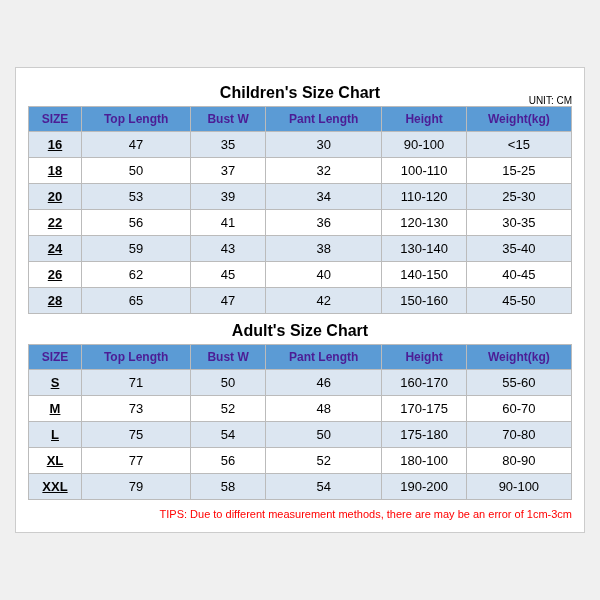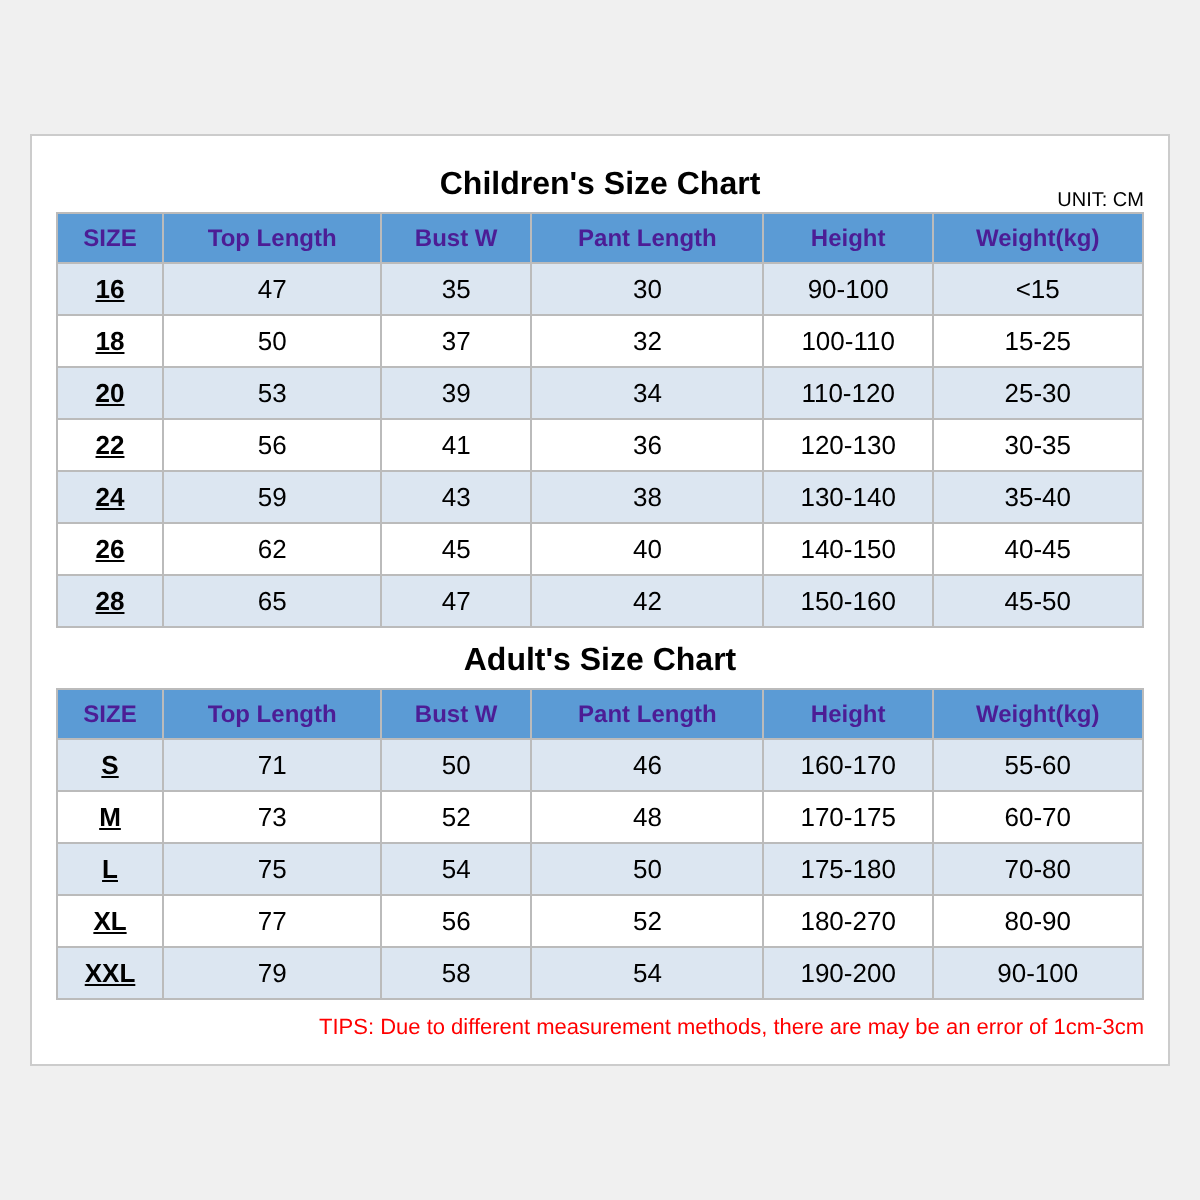--- a/index.html
+++ b/index.html
@@ -189,21 +189,21 @@
           <td>54</td>
           <td>50</td>
           <td>175-180</td>
           <td>70-80</td>
         </tr>
         <tr>
           <td>XL</td>
           <td>77</td>
           <td>56</td>
           <td>52</td>
-          <td>180-270</td>
+          <td>180-100</td>
           <td>80-90</td>
         </tr>
         <tr>
           <td>XXL</td>
           <td>79</td>
           <td>58</td>
           <td>54</td>
           <td>190-200</td>
           <td>90-100</td>
         </tr>

